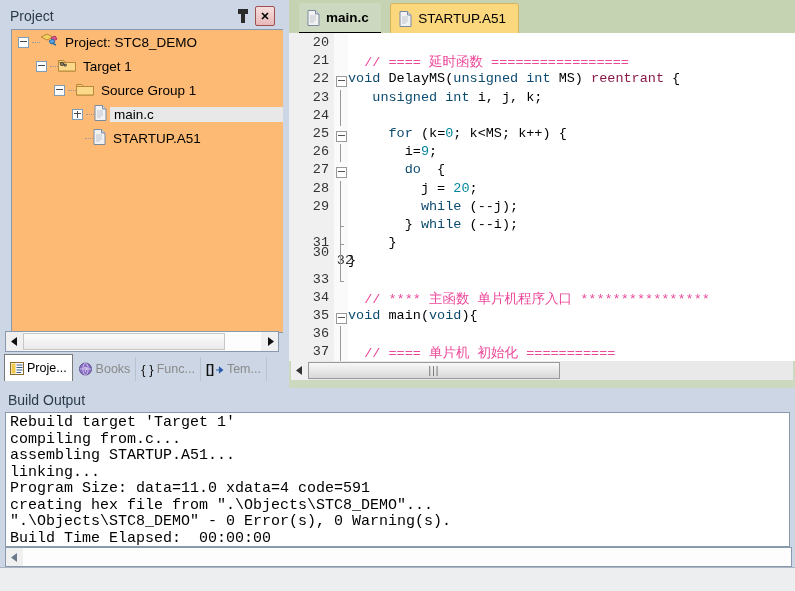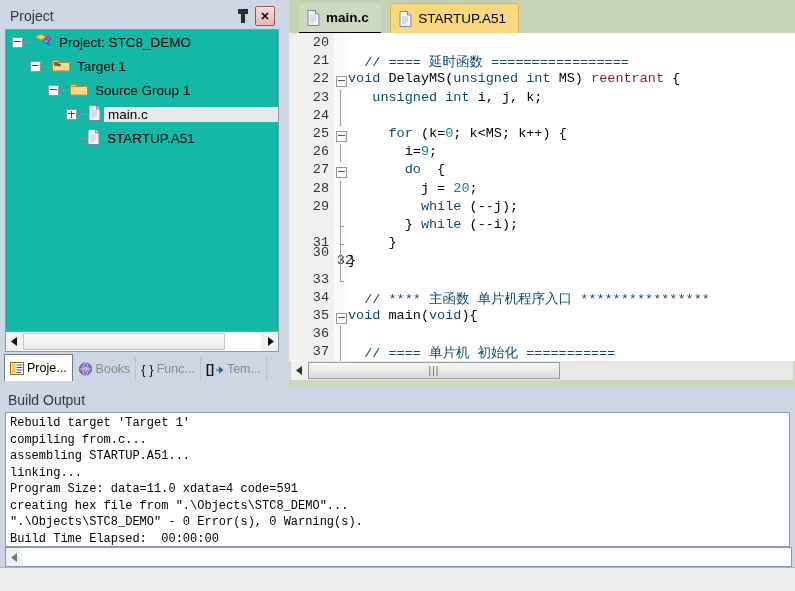--- a/index.html
+++ b/index.html
@@ -51,23 +51,23 @@
   .close-btn {
     width: 18px; height: 18px;
     background: linear-gradient(#f6dede,#e8b8b8);
     border: 1px solid #a05050;
     border-radius: 2px;
     display: flex; align-items: center; justify-content: center;
     margin-right: 4px; cursor: pointer;
   }
   .close-btn svg { display:block; }
   #project-tree {
-    position: absolute; left: 5px; top: 29px;
+    position: absolute; left: 11px; top: 29px;
     width: 272px; height: 302px;
-    background: #14b8a6;
+    background: #fdba74;
     border: 1px solid #8a9aae;
     overflow: hidden;
   }
   .tree-row {
     display: flex; align-items: center;
     height: 24px; font-size: 13.5px;
     color: #000; white-space: nowrap;
     font-family: "Liberation Sans", sans-serif;
   }
   .tree-row.selected .tree-label {
@@ -198,21 +198,21 @@
     position: absolute; left: 0; width: 40px;
     text-align: right; color: #333;
     font-family: "Liberation Mono", monospace;
     font-size: 13.5px;
   }
   .ctext {
     position: absolute; left: 59px;
     font-family: "Liberation Mono", monospace;
     font-size: 13.5px; white-space: pre;
   }
-  .c-comment { color: #0c4a6e; }
+  .c-comment { color: #ec4899; }
   .c-kw { color: #0c4a6e; }
   .c-num { color: #00859b; }
   .c-plain { color: #000000; }
   .c-special { color: #8b1a4a; }
 
   .fold-box {
     position: absolute; width: 9px; height: 9px;
     border: 1px solid #999; background: #fff;
     left: 47px; cursor: pointer;
   }
@@ -257,21 +257,21 @@
     position: absolute; left: 5px; top: 22px;
     width: 785px; height: 135px;
     background: #ffffff;
     border: 1px solid #8a9aae;
     overflow: hidden;
     padding: 2px 0 0 4px;
     box-sizing: border-box;
   }
   .bline {
     font-family: "Liberation Mono", monospace;
-    font-size: 12px; line-height: 16.5px;
+    font-size: 15px; line-height: 16.5px;
     color: #000; white-space: pre;
   }
   #build-hscroll {
     position: absolute; left: 5px; top: 157px;
     width: 785px; height: 18px;
     background: #f0f0f0;
     border: 1px solid #8a9aae;
     display: flex; align-items: stretch;
   }
   #build-bottom {

